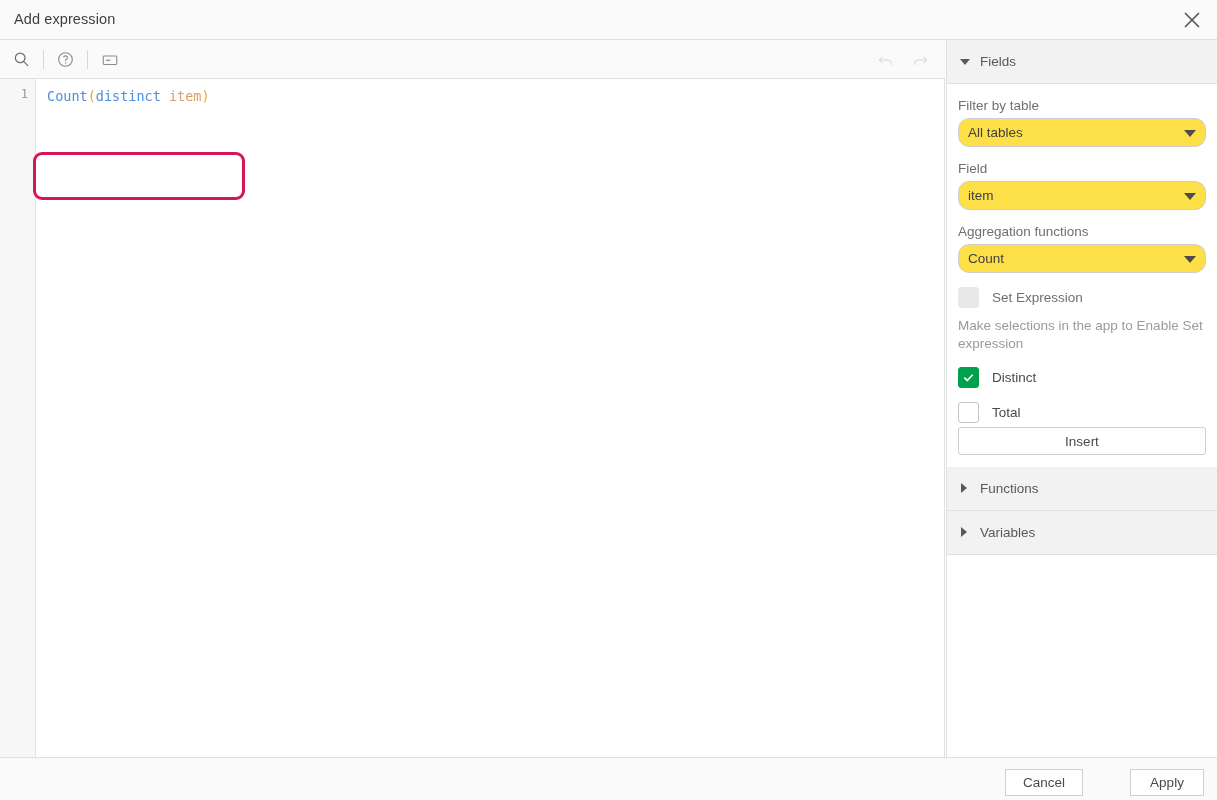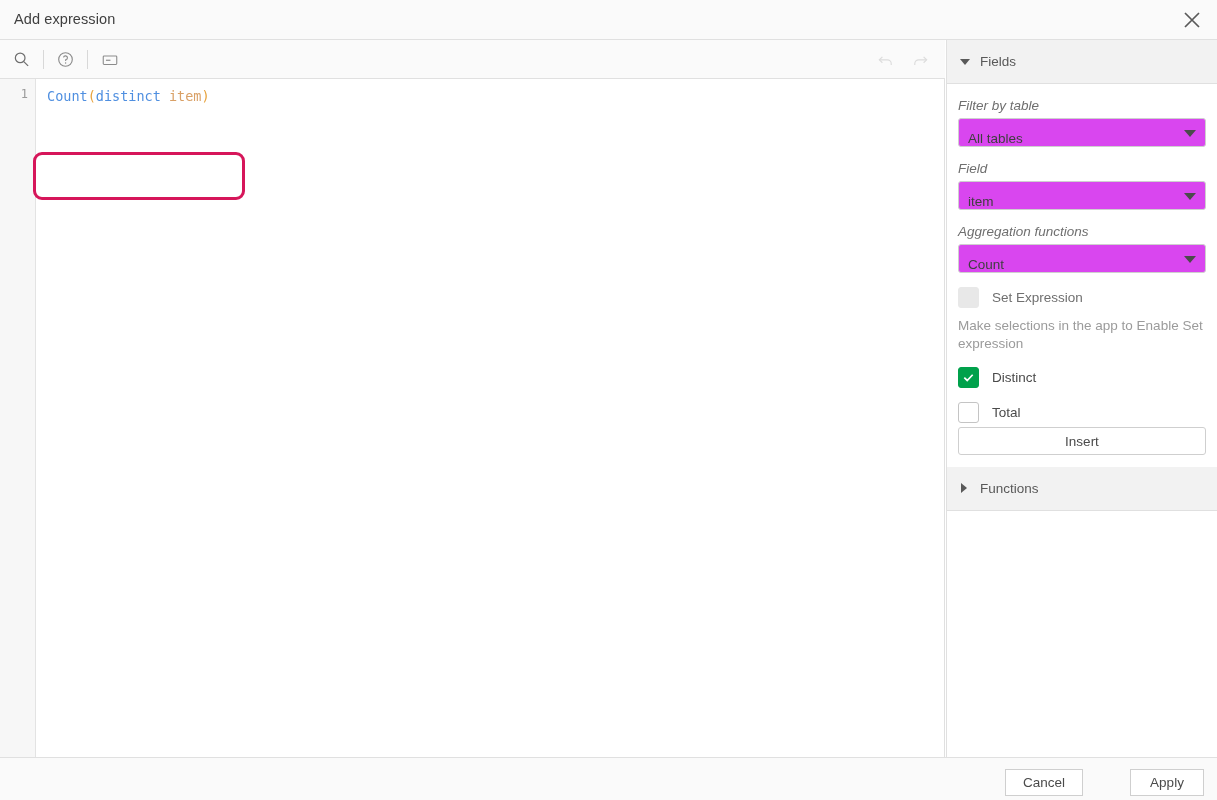--- a/index.html
+++ b/index.html
@@ -155,30 +155,30 @@
     border-left: 6px solid #595959;
     left: 1px; top: -1px;
   }
   .acc-head .acc-title {
     font-size: 13.5px; color: #595959;
   }
   .acc-body { padding: 14px 11px 12px 11px; background: #ffffff; }
 
   .lbl {
     font-size: 13.5px; color: #6f6f6f;
-    margin-bottom: 5px; margin-top: 0; font-style: italic;
+    margin-bottom: 5px; margin-top: 0;
   }
   .lbl.sp { margin-top: 14px; }
   .select {
     position: relative;
     height: 29px;
     border: 1px solid #cfcfcf;
-    border-radius: 3px;
-    background: #d946ef;
-    display: flex; align-items: flex-end;
+    border-radius: 11px;
+    background: #fde047;
+    display: flex; align-items: center;
     cursor: pointer;
   }
   .select .val {
     font-size: 13.5px; color: #3f3f3f; padding-left: 9px;
   }
   .select .arrow {
     position: absolute; right: 9px; top: 11px;
     width: 0; height: 0;
     border-left: 6px solid transparent;
     border-right: 6px solid transparent;
@@ -360,20 +360,26 @@
 
       <button class="insert-btn">Insert</button>
     </div>
 
     <div class="acc-head">
       <span class="caret right">
           <i></i>
         </span>
       <span class="acc-title">Functions</span>
     </div>
+    <div class="acc-head">
+      <span class="caret right">
+          <i></i>
+        </span>
+      <span class="acc-title">Variables</span>
+    </div>
   </div>
 
   <div class="footer">
     <button class="btn btn-cancel">Cancel</button>
     <button class="btn btn-apply">Apply</button>
   </div>
 
 </div>
 
 </body></html>

